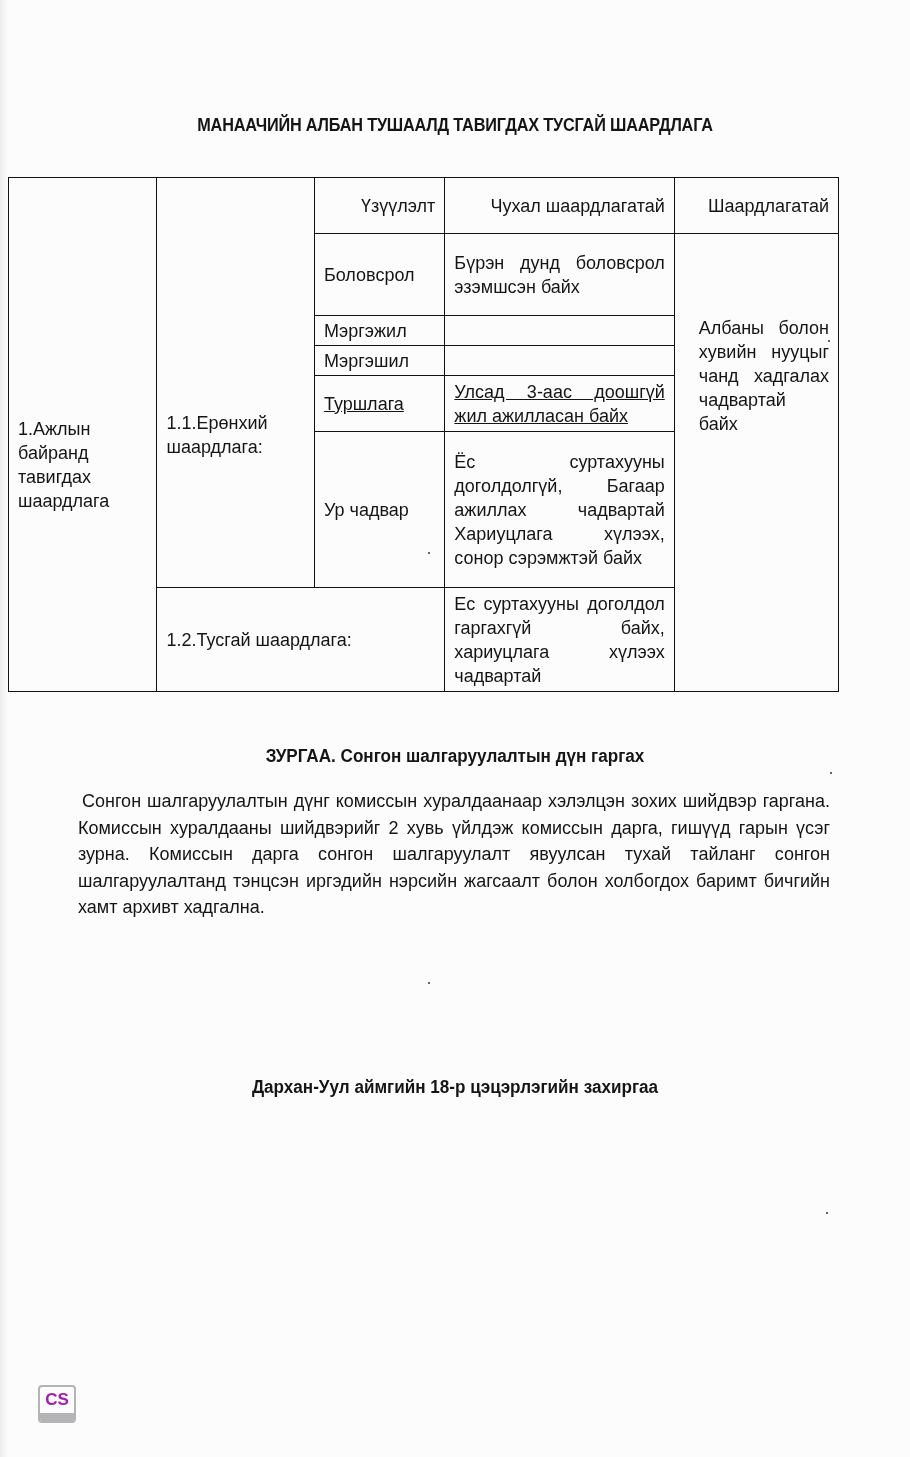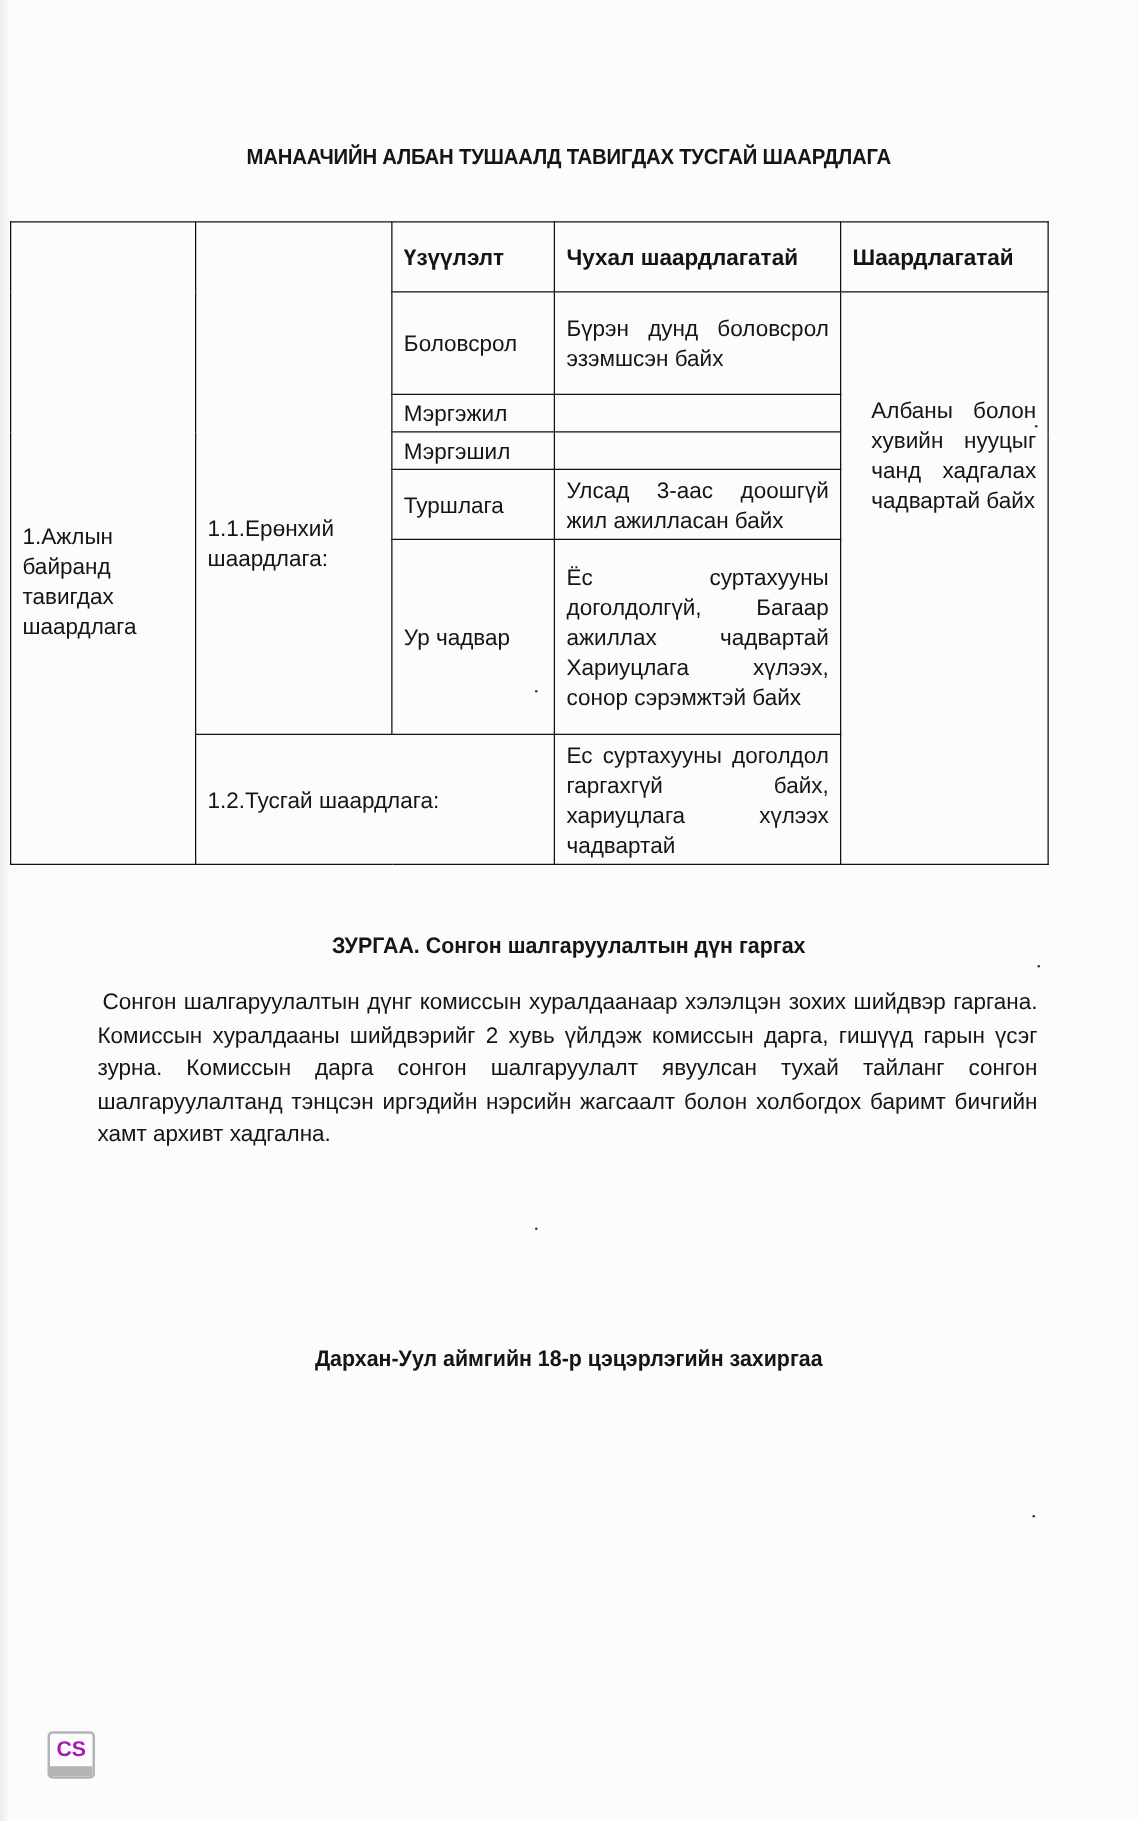--- a/index.html
+++ b/index.html
@@ -40,22 +40,22 @@
       border-collapse: collapse;
       font-size: 18px;
       line-height: 24px;
     }
     table.req-table td {
       border: 1.8px solid #111;
       vertical-align: middle;
       padding: 2px 9px;
     }
     table.req-table td.hdr {
-      font-weight: bold;
-      text-align: left;
+      font-weight: normal;
+      text-align: right;
       font-size: 18px;
     }
     .just {
       text-align: justify;
       text-align-last: left;
     }
     .col1 { width: 132px; }
     .col2 { width: 140px; }
     .col3 { width: 116px; }
     .col4 { width: 204px; }
@@ -170,21 +170,21 @@
     </td>
   </tr>
   <tr style="height:30px;">
     <td>Мэргэжил</td>
     <td></td>
   </tr>
   <tr style="height:30px;">
     <td>Мэргэшил</td>
     <td></td>
   </tr>
-  <tr style="height:56px;">
+  <tr style="height:56px;text-decoration:underline;">
     <td>Туршлага</td>
     <td class="just">Улсад 3-аас доошгүй жил ажилласан байх</td>
   </tr>
   <tr style="height:156px;">
     <td>Ур чадвар</td>
     <td class="just">Ёс суртахууны доголдолгүй, Багаар ажиллах чадвартай Хариуцлага хүлээх, сонор сэрэмжтэй байх</td>
   </tr>
   <tr style="height:104px;">
     <td colspan="2">1.2.Тусгай шаардлага:</td>
     <td class="just">Ес суртахууны доголдол гаргахгүй байх, хариуцлага хүлээх чадвартай</td>

